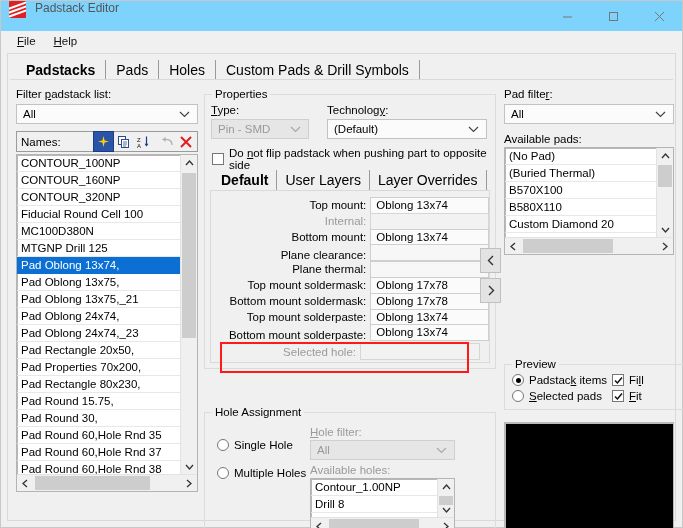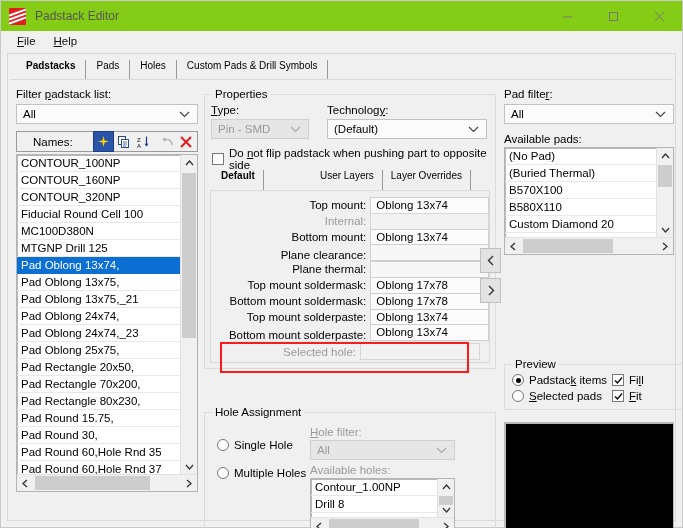--- a/index.html
+++ b/index.html
@@ -7,42 +7,42 @@
     width:683px;height:528px;overflow:hidden;
     font-family:"Liberation Sans", sans-serif;
     font-size:11.5px;
     color:#000;
     background:#f0f0f0;
     -webkit-font-smoothing:antialiased;
   }
   .win{position:relative;width:683px;height:528px;background:#f0f0f0;border:1px solid #c8c8c8;box-sizing:border-box;}
 
   
-  .titlebar{height:30px;background:#84cc16;display:flex;align-items:center;position:relative;}
+  .titlebar{height:30px;background:#7dd3fc;display:flex;position:relative;}
   .app-icon{width:17px;height:17px;margin-left:8px;position:relative;background:#e02020;border-radius:1px;overflow:hidden;flex:none;}
   .app-icon i{position:absolute;display:block;height:2px;background:#ffffff;left:-4px;width:28px;transform:rotate(-20deg);}
   .app-icon i:nth-child(1){top:3px;}
   .app-icon i:nth-child(2){top:7px;}
   .app-icon i:nth-child(3){top:11px;}
   .title-text{margin-left:9px;font-size:12px;color:#555;}
   .wbtns{position:absolute;right:0;top:0;height:30px;display:flex;}
   .wbtn{width:46px;height:30px;display:flex;align-items:center;justify-content:center;color:#666;font-size:13px;}
   .wbtn svg{display:block;}
 
   
   .menubar{height:20px;display:flex;align-items:center;padding-left:7px;background:#f0f0f0;}
   .menu-item{padding:2px 9px;font-size:11.5px;color:#111;}
   .menu-item u{text-decoration:underline;}
 
   
   .client{position:absolute;left:6px;top:52px;right:6px;bottom:6px;background:#f0f0f0;border:1px solid #d9d9d9;}
 
   
   .tabstrip{position:absolute;left:8px;top:4px;height:22px;display:flex;align-items:flex-end;}
-  .tab{height:20px;padding:0 10px;display:flex;align-items:flex-start;font-size:10px;color:#000;
+  .tab{height:20px;padding:0 10px;display:flex;align-items:center;font-size:14px;color:#000;
        border-right:1px solid #9a9a9a;background:transparent;}
   .tab.active{font-weight:bold;border-right:1px solid #9a9a9a;}
   .tabline{position:absolute;left:2px;right:2px;top:25px;height:1px;background:#d9d9d9;}
 
   
   .lbl{font-size:11.5px;color:#000;}
   .lbl.dis{color:#9a9a9a;}
   .lbl u{text-decoration:underline;}
   .combo{height:20px;border:1px solid #c2c2c2;background:#fbfbfb;display:flex;align-items:center;
          padding:0 0 0 6px;box-sizing:border-box;font-size:11.5px;position:relative;}
@@ -162,21 +162,21 @@
         <span>All</span>
         <span class="chev">
           <svg width="11" height="7" viewBox="0 0 11 7">
               <path d="M1 1 L5.5 5.5 L10 1" fill="none" stroke="#444" stroke-width="1.2"></path>
             </svg>
         </span>
       </div>
     </div>
 
     <div class="namesbar" style="left:8px;top:77px;width:182px;height:21px;">
-      <span class="lbl" style="margin-left:16px;">Names:</span>
+      <span class="lbl" style="margin-left:4px;">Names:</span>
       <div style="margin-left:auto;display:flex;align-items:center;padding-right:2px;">
         <div class="tbbtn on">
           <svg width="13" height="13" viewBox="0 0 13 13">
             <path d="M6.5 1 L7.6 5.4 L12 6.5 L7.6 7.6 L6.5 12 L5.4 7.6 L1 6.5 L5.4 5.4 Z" fill="#ffd400"></path>
           </svg>
         </div>
         <div class="tbbtn">
           <svg width="14" height="14" viewBox="0 0 14 14">
             <rect x="1.5" y="1.5" width="7" height="8" fill="#fff" stroke="#2a4a8a" stroke-width="1"></rect>
             <rect x="4.5" y="4.5" width="7" height="8" fill="#fff" stroke="#2a4a8a" stroke-width="1"></rect>
@@ -212,23 +212,22 @@
           <div class="lrow">CONTOUR_160NP</div>
           <div class="lrow">CONTOUR_320NP</div>
           <div class="lrow">Fiducial Round Cell 100</div>
           <div class="lrow">MC100D380N</div>
           <div class="lrow">MTGNP Drill 125</div>
           <div class="lrow sel">Pad Oblong 13x74,</div>
           <div class="lrow">Pad Oblong 13x75,</div>
           <div class="lrow">Pad Oblong 13x75,_21</div>
           <div class="lrow">Pad Oblong 24x74,</div>
           <div class="lrow">Pad Oblong 24x74,_23</div>
-          <div class="lrow">Pad Oblong 25x75,</div>
           <div class="lrow">Pad Rectangle 20x50,</div>
-          <div class="lrow">Pad Rectangle 70x200,</div>
+          <div class="lrow">Pad Properties 70x200,</div>
           <div class="lrow">Pad Rectangle 80x230,</div>
           <div class="lrow">Pad Round 15.75,</div>
           <div class="lrow">Pad Round 30,</div>
           <div class="lrow">Pad Round 60,Hole Rnd 35</div>
           <div class="lrow">Pad Round 60,Hole Rnd 37</div>
           <div class="lrow">Pad Round 60,Hole Rnd 38</div>
         </div>
       <div class="vsb" style="bottom:16px;">
         <div class="arw">
           <svg width="9" height="6" viewBox="0 0 9 6">
@@ -282,21 +281,21 @@
 
       <div class="cbrow" style="position:absolute;left:7px;top:52px;">
         <span class="cb"></span>
         <span>Do <u>n</u>ot flip padstack when pushing part to opposite side</span>
       </div>
 
       <div style="position:absolute;left:8px;top:75px;display:flex;align-items:flex-end;">
         <div class="tab active" style="padding:0 8px;">
             <span>Default</span>
           </div>
-        <div class="tab" style="padding:0 8px;margin-left:48px;">
+        <div class="tab" style="padding:0 8px;">
             <span>User Layers</span>
           </div>
         <div class="tab" style="padding:0 8px;">
             <span>Layer Overrides</span>
           </div>
       </div>
 
       <div style="position:absolute;left:5px;top:95px;right:5px;bottom:5px;border:1px solid #d9d9d9;border-top:1px solid #d9d9d9;background:#f0f0f0;">
         <div id="layer-rows" style="position:absolute;left:12px;top:6px;right:0;">
             <div style="display: flex; align-items: center; height: 16px;">

